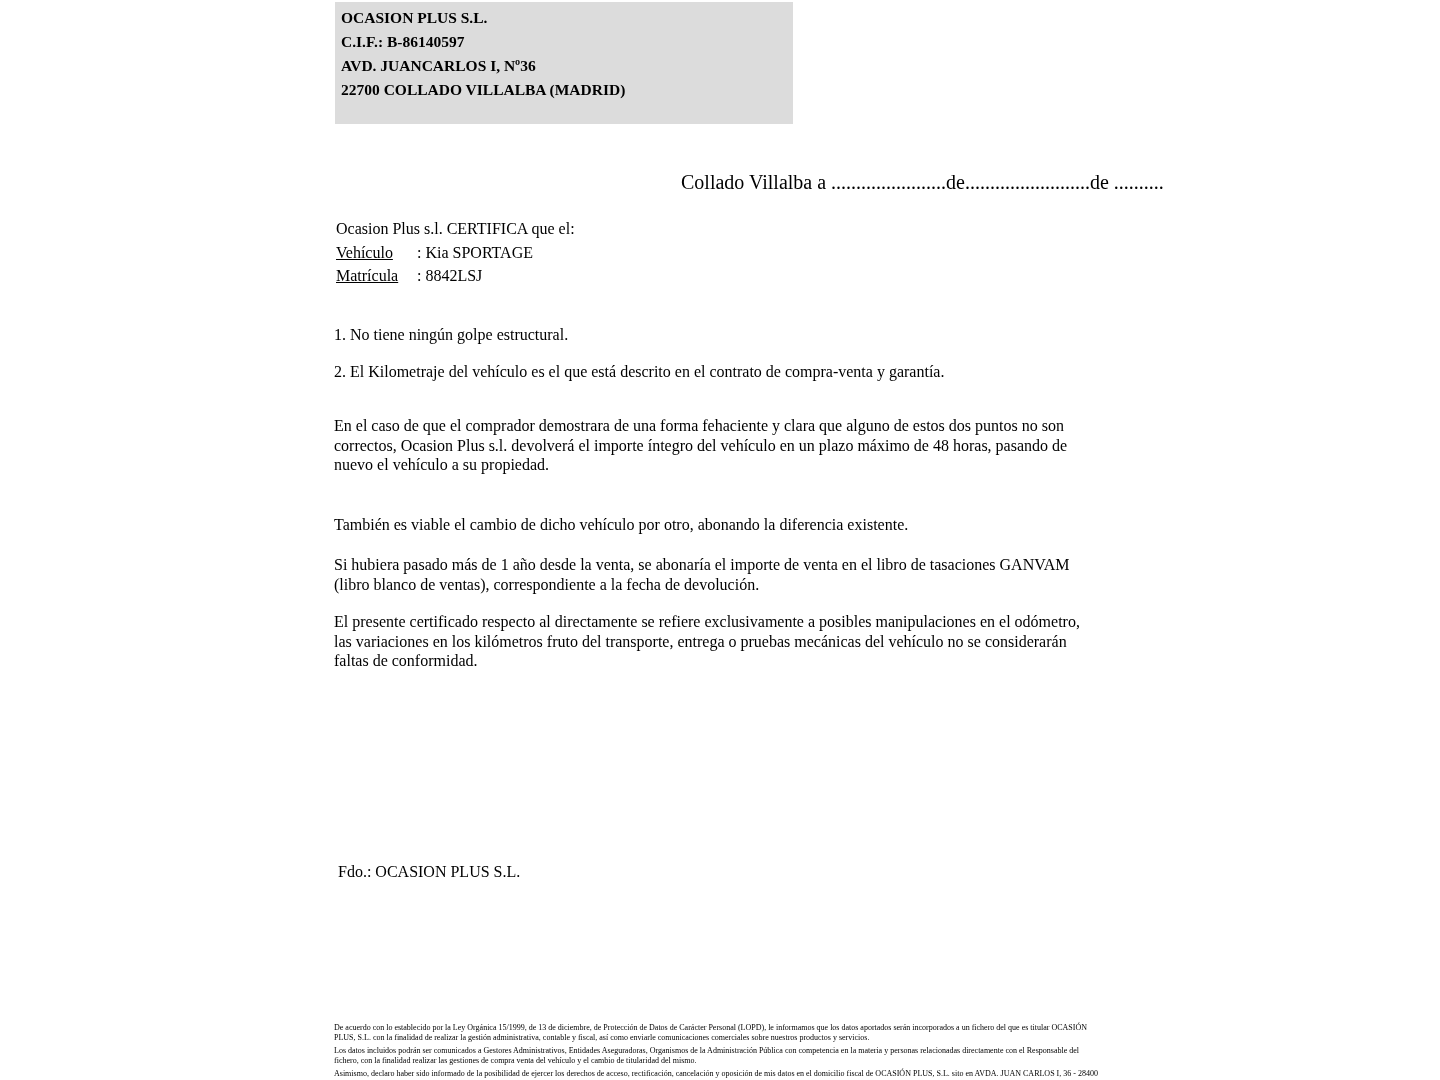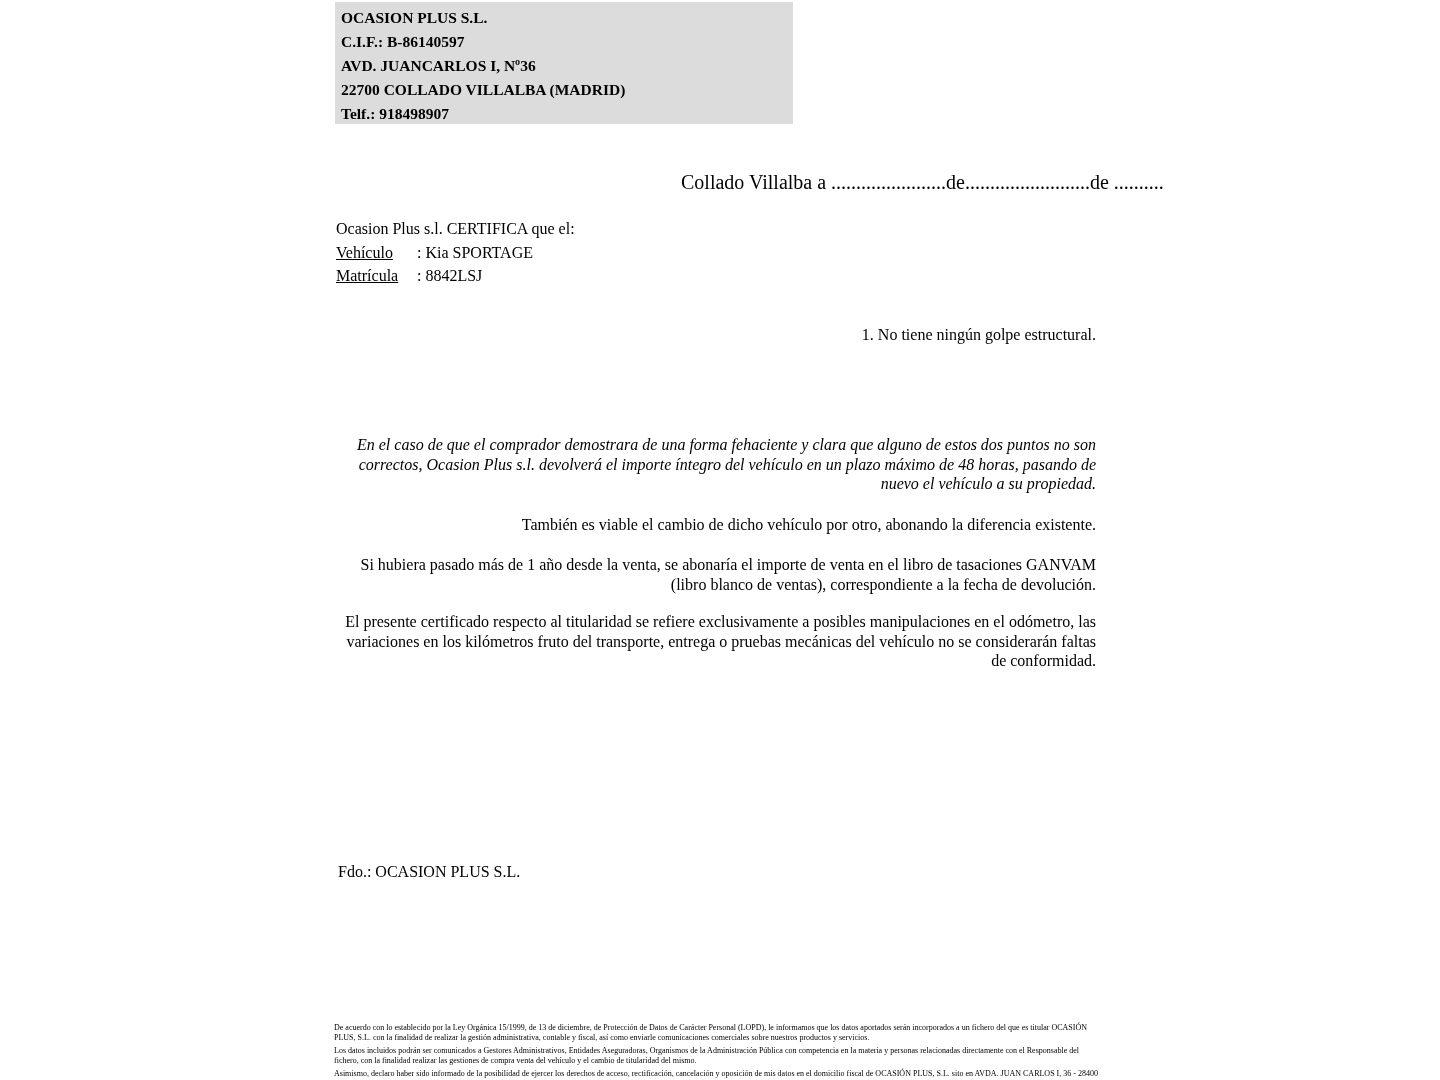--- a/index.html
+++ b/index.html
@@ -47,25 +47,24 @@
     display: inline-block;
     width: 81px;
     text-decoration: underline;
   }
   .body-par {
     position: absolute;
     left: 334px;
     width: 762px;
     font-size: 16px;
     line-height: 19.5px;
-    text-align: right;
   }
   .point-1 { top: 325px; }
   .point-2 { top: 362px; }
-  .par-1 { top: 435px; font-style: italic; }
+  .par-1 { top: 416px; }
   .par-2 { top: 515px; }
   .par-3 { top: 555px; }
   .par-4 { top: 612px; }
   .signature {
     position: absolute;
     left: 338px;
     top: 863px;
     font-size: 16px;
   }
   .footer {
@@ -83,41 +82,41 @@
 </head>
 <body>
 
 <div class="page">
 
   <div class="header-box">
     <div>OCASION PLUS S.L.</div>
     <div>C.I.F.: B-86140597</div>
     <div>AVD. JUANCARLOS I, Nº36</div>
     <div>22700 COLLADO VILLALBA (MADRID)</div>
-    <div>Telf.: 918498907</div>
   </div>
 
   <div class="date-line">Collado Villalba a .......................de.........................de ..........</div>
 
   <div class="certifica">
     <div>Ocasion Plus s.l. CERTIFICA que el:</div>
     <div>
       <span class="row-label">Vehículo</span><span>: Kia SPORTAGE</span>
     </div>
     <div>
       <span class="row-label">Matrícula</span><span>: 8842LSJ</span>
     </div>
   </div>
 
   <div class="body-par point-1">1. No tiene ningún golpe estructural.</div>
+  <div class="body-par point-2">2. El Kilometraje del vehículo es el que está descrito en el contrato de compra-venta y garantía.</div>
 
   <div class="body-par par-1">En el caso de que el comprador demostrara de una forma fehaciente y clara que alguno de estos dos puntos no son correctos, Ocasion Plus s.l. devolverá el importe íntegro del vehículo en un plazo máximo de 48 horas, pasando de nuevo el vehículo a su propiedad.</div>
   <div class="body-par par-2">También es viable el cambio de dicho vehículo por otro, abonando la diferencia existente.</div>
   <div class="body-par par-3">Si hubiera pasado más de 1 año desde la venta, se abonaría el importe de venta en el libro de tasaciones GANVAM (libro blanco de ventas), correspondiente a la fecha de devolución.</div>
-  <div class="body-par par-4">El presente certificado respecto al titularidad se refiere exclusivamente a posibles manipulaciones en el odómetro, las variaciones en los kilómetros fruto del transporte, entrega o pruebas mecánicas del vehículo no se considerarán faltas de conformidad.</div>
+  <div class="body-par par-4">El presente certificado respecto al directamente se refiere exclusivamente a posibles manipulaciones en el odómetro, las variaciones en los kilómetros fruto del transporte, entrega o pruebas mecánicas del vehículo no se considerarán faltas de conformidad.</div>
 
   <div class="signature">Fdo.: OCASION PLUS S.L.</div>
 
   <div class="footer">
     <p>De acuerdo con lo establecido por la Ley Orgánica 15/1999, de 13 de diciembre, de Protección de Datos de Carácter Personal (LOPD), le informamos que los datos aportados serán incorporados a un fichero del que es titular OCASIÓN PLUS, S.L. con la finalidad de realizar la gestión administrativa, contable y fiscal, así como enviarle comunicaciones comerciales sobre nuestros productos y servicios.</p>
     <p>Los datos incluidos podrán ser comunicados a Gestores Administrativos, Entidades Aseguradoras, Organismos de la Administración Pública con competencia en la materia y personas relacionadas directamente con el Responsable del fichero, con la finalidad realizar las gestiones de compra venta del vehículo y el cambio de titularidad del mismo.</p>
     <p>Asimismo, declaro haber sido informado de la posibilidad de ejercer los derechos de acceso, rectificación, cancelación y oposición de mis datos en el domicilio fiscal de OCASIÓN PLUS, S.L. sito en AVDA. JUAN CARLOS I, 36 - 28400 COLLADO VILLALBA - MADRID. Inscrita en el Registro Mercantil de Madrid Tomo:150, Inscripción:1, Hoja:M 511731</p>
   </div>
 
 </div>

